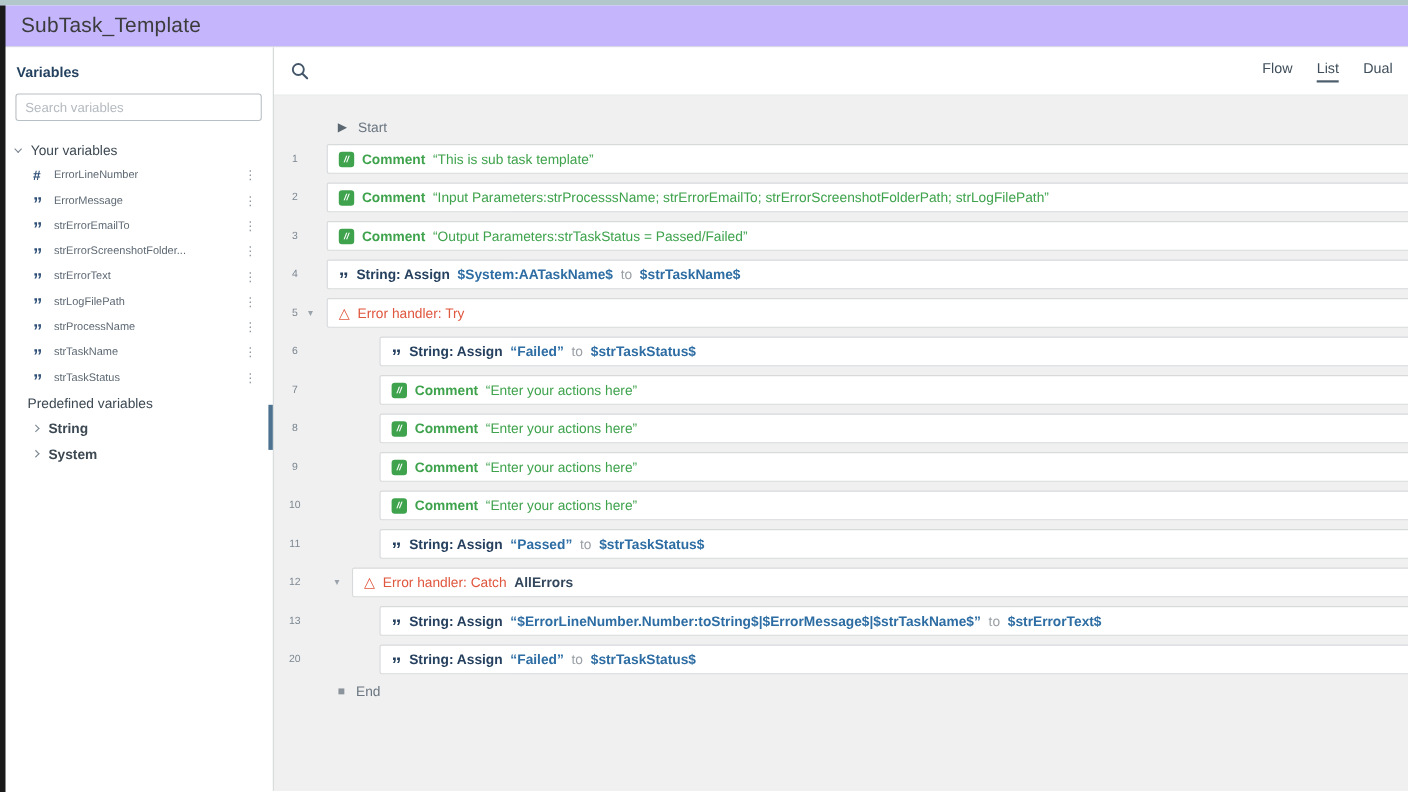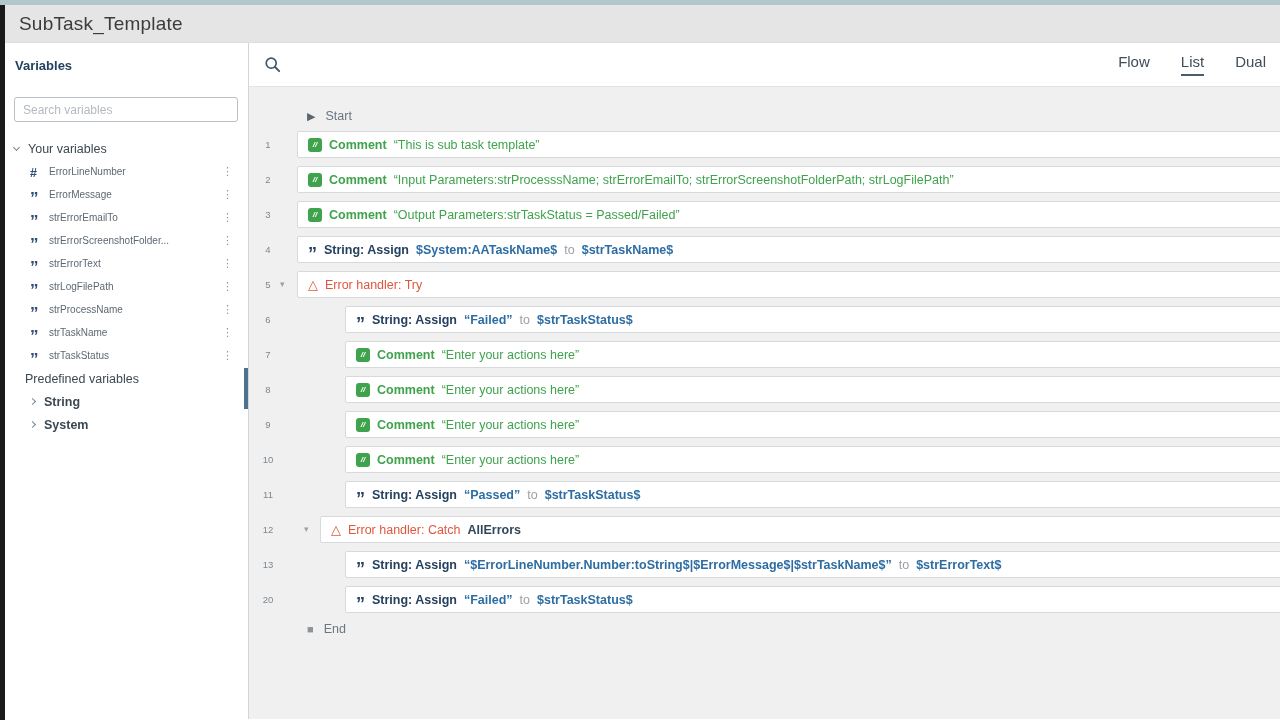--- a/index.html
+++ b/index.html
@@ -5,28 +5,28 @@
   * { box-sizing: border-box; }
   html,body { margin:0; padding:0; }
   body {
     width:1280px; height:720px; overflow:hidden; position:relative;
     font-family:"Liberation Sans","DejaVu Sans",sans-serif;
     background:#ffffff; -webkit-font-smoothing:antialiased;
   }
   .topbar { height:5px; background:#b2c7c9; }
   .leftstrip { position:absolute; left:0; top:5px; width:5px; height:715px; background:#1a1a1a; z-index:10; }
 
-  .titlebar { height:38px; background:#e5e5e5; border-bottom:1px solid #dcdfe1; display:flex; align-items:center; padding-left:19px; }
+  .titlebar { height:38px; background:#c4b5fd; border-bottom:1px solid #dcdfe1; display:flex; align-items:center; padding-left:19px; }
   .title { font-size:19px; color:#3c3c3c; letter-spacing:.2px; }
 
   .layout { display:flex; height:676px; }
 
   
   .sidebar { width:249px; min-width:249px; background:#fff; border-right:1px solid #d2d6d8; position:relative; padding:10px 0 0 14px; }
-  .sb-heading { font-size:13px; font-weight:700; color:#24425f; margin:5px 0 24px 1px; }
+  .sb-heading { font-size:13px; font-weight:700; color:#24425f; margin:5px 0 12px 1px; }
   .sb-search input { width:224px; height:25px; border:1px solid #b9c0c5; border-radius:3px; font-size:12px; padding:0 8px; color:#555; outline:none; font-family:inherit; }
   .sb-search input::placeholder { color:#b4bac0; }
   .tree { margin-top:15px; }
   .tree-row { height:23px; display:flex; align-items:center; font-size:12.5px; color:#3c4852; }
   .chev { width:5px; height:5px; border-right:1.4px solid #7a8691; border-bottom:1.4px solid #7a8691; display:inline-block; margin-right:9px; flex:none; }
   .chev.down { transform:rotate(45deg); margin-top:-2px; }
   .chev.right { transform:rotate(-45deg); margin-left:2px; }
   .var-row { height:23px; display:flex; align-items:center; padding-left:16px; position:relative; cursor:pointer; }
   .var-icon { width:19px; color:#2d4e77; flex:none; }
   .var-icon .hash { font-size:12.5px; font-weight:700; }
@@ -35,21 +35,21 @@
   .var-menu { position:absolute; right:15px; top:5px; color:#8a949c; font-size:11px; cursor:pointer; }
   .pre-label { height:23px; display:flex; align-items:center; font-size:12.5px; color:#3c4852; margin-left:11px; }
   .pgroup { padding-left:14px; cursor:pointer; }
   .pg-label { font-size:12.5px; color:#3c4852;font-weight:bold; }
   .scroll-thumb { position:absolute; right:0; top:325px; width:4px; height:41px; background:#4d7290; cursor:grab; }
 
   
   .main { flex:1; display:flex; flex-direction:column; min-width:0; }
   .toolbar { height:44px; background:#fff; border-bottom:1px solid #e2e4e6; display:flex; align-items:center; padding:0 14px 0 15px; }
   .search-btn { width:18px; height:18px; cursor:pointer; flex:none; }
-  .tabs { margin-left:auto; display:flex; gap:31px; font-size:15px; color:#3f4e5a; }
+  .tabs { margin-left:auto; display:flex; gap:22px; font-size:13px; color:#3f4e5a; }
   .tab { padding-bottom:4px; cursor:pointer; border-bottom:2px solid transparent; }
   .tab.selected { border-bottom-color:#4b5d6b; }
 
   .canvas { flex:1; background:#f0f0f1; padding-top:21px; overflow:hidden; position:relative; }
   .start-row,.end-row { display:flex; align-items:center; gap:10px; margin-left:58px; height:16px; color:#6b7680; font-size:12.5px; }
   .start-row { margin-bottom:7px; }
   .end-row { margin-top:3px; }
   .ic-play { color:#5b6770; font-size:11px; line-height:1; }
   .ic-end { color:#8b939b; font-size:11px; line-height:1; }
 

